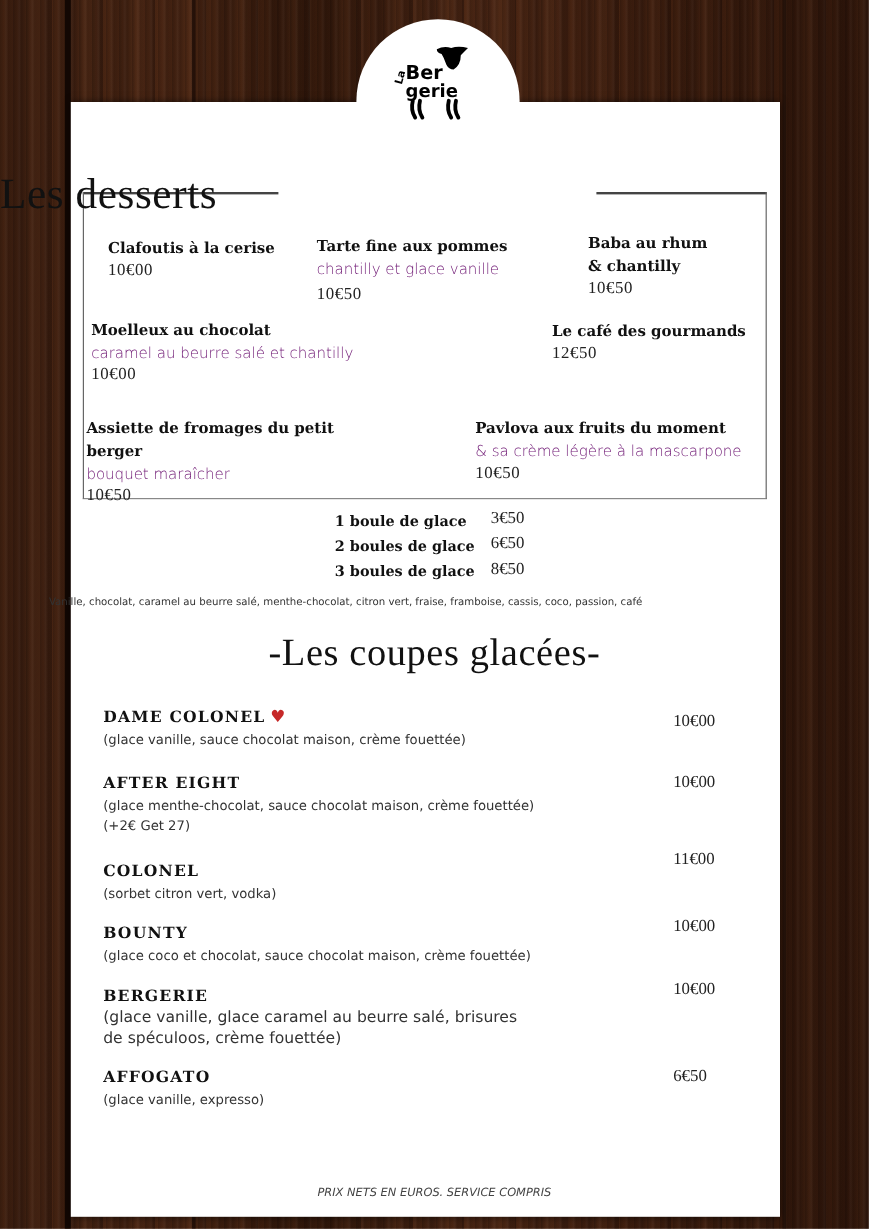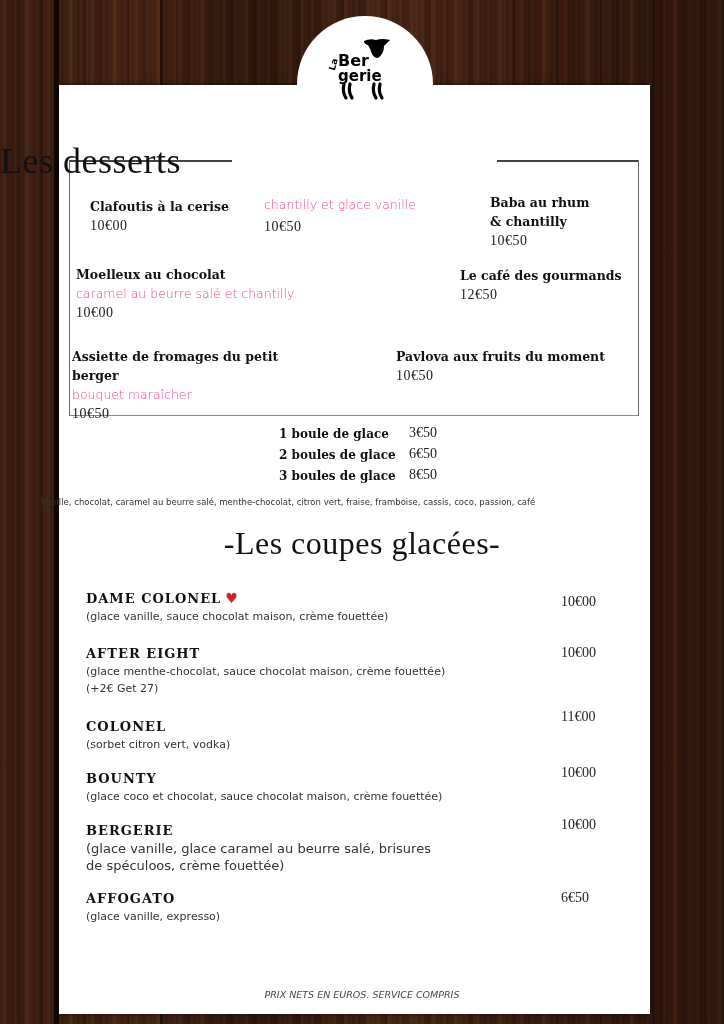--- a/index.html
+++ b/index.html
@@ -77,21 +77,21 @@
       display: block;
       font-family: "DejaVu Serif", serif;
       font-weight: bold;
       font-size: 12.5px;
       color: #111;
     }
     .d-desc {
       display: block;
       font-family: "DejaVu Sans", sans-serif;
       font-size: 12.5px;
-      color: #ec4899;
+      color: #701a75;
       font-weight: 300;
     }
     .d-price {
       display: block;
       font-family: "Liberation Serif", serif;
       font-size: 14px;
       color: #222;
       letter-spacing: 0.5px;
     }
     .glace-row {
@@ -200,20 +200,21 @@
 <div class="box-top-line" style="left:497px; width:142px;"></div>
 <div class="desserts-box"></div>
 <div class="section-title desserts-title">Les desserts</div>
 
 <div class="dessert-item" style="left:90px; top:197px; width:160px;">
   <span class="d-name">Clafoutis à la cerise</span>
   <span class="d-price">10€00</span>
 </div>
 
 <div class="dessert-item" style="left:264px; top:195px; width:200px;">
+  <span class="d-name">Tarte fine aux pommes</span>
   <span class="d-desc">chantilly et glace vanille</span>
   <span class="d-price" style="margin-top:3px;">10€50</span>
 </div>
 
 <div class="dessert-item" style="left:490px; top:193px; width:140px;">
   <span class="d-name">Baba au rhum</span>
   <span class="d-name">&amp; chantilly</span>
   <span class="d-price">10€50</span>
 </div>
 
@@ -229,20 +230,21 @@
 </div>
 
 <div class="dessert-item" style="left:72px; top:347px; width:250px;">
   <span class="d-name">Assiette de fromages du petit berger</span>
   <span class="d-desc">bouquet maraîcher</span>
   <span class="d-price">10€50</span>
 </div>
 
 <div class="dessert-item" style="left:396px; top:347px; width:230px;">
   <span class="d-name">Pavlova aux fruits du moment</span>
+  <span class="d-desc">&amp; sa crème légère à la mascarpone</span>
   <span class="d-price">10€50</span>
 </div>
 
 <div class="glace-row" style="top:427px;">
   <span class="glace-label">1 boule de glace</span>
   <span class="glace-price">3€50</span>
 </div>
 <div class="glace-row" style="top:448px;">
   <span class="glace-label">2 boules de glace</span>
   <span class="glace-price">6€50</span>

